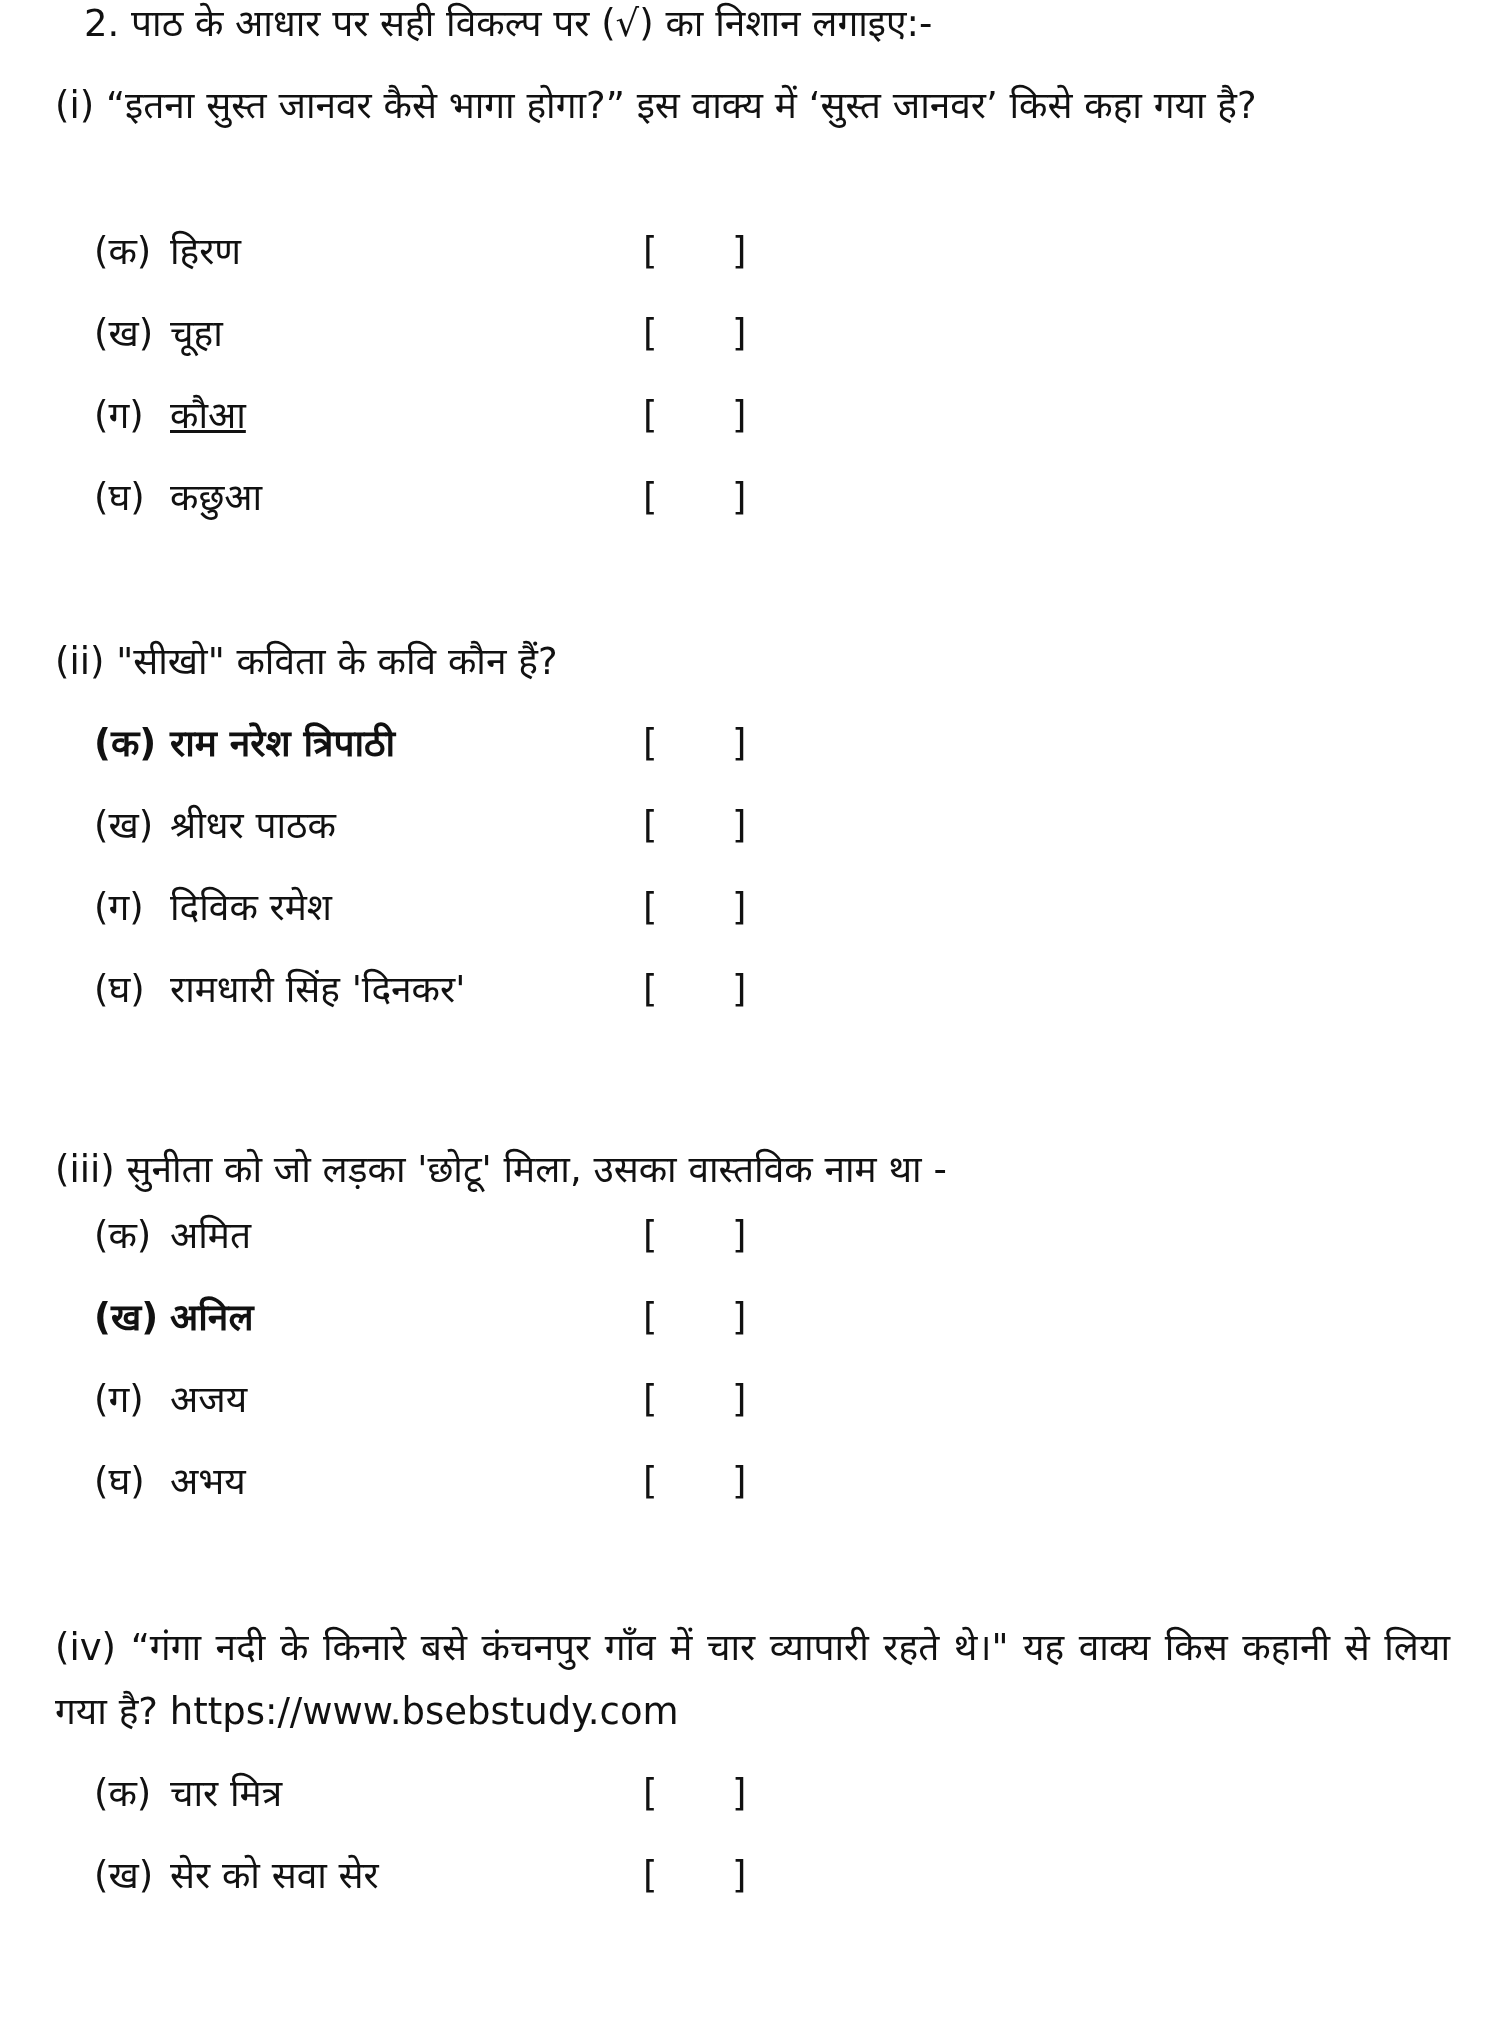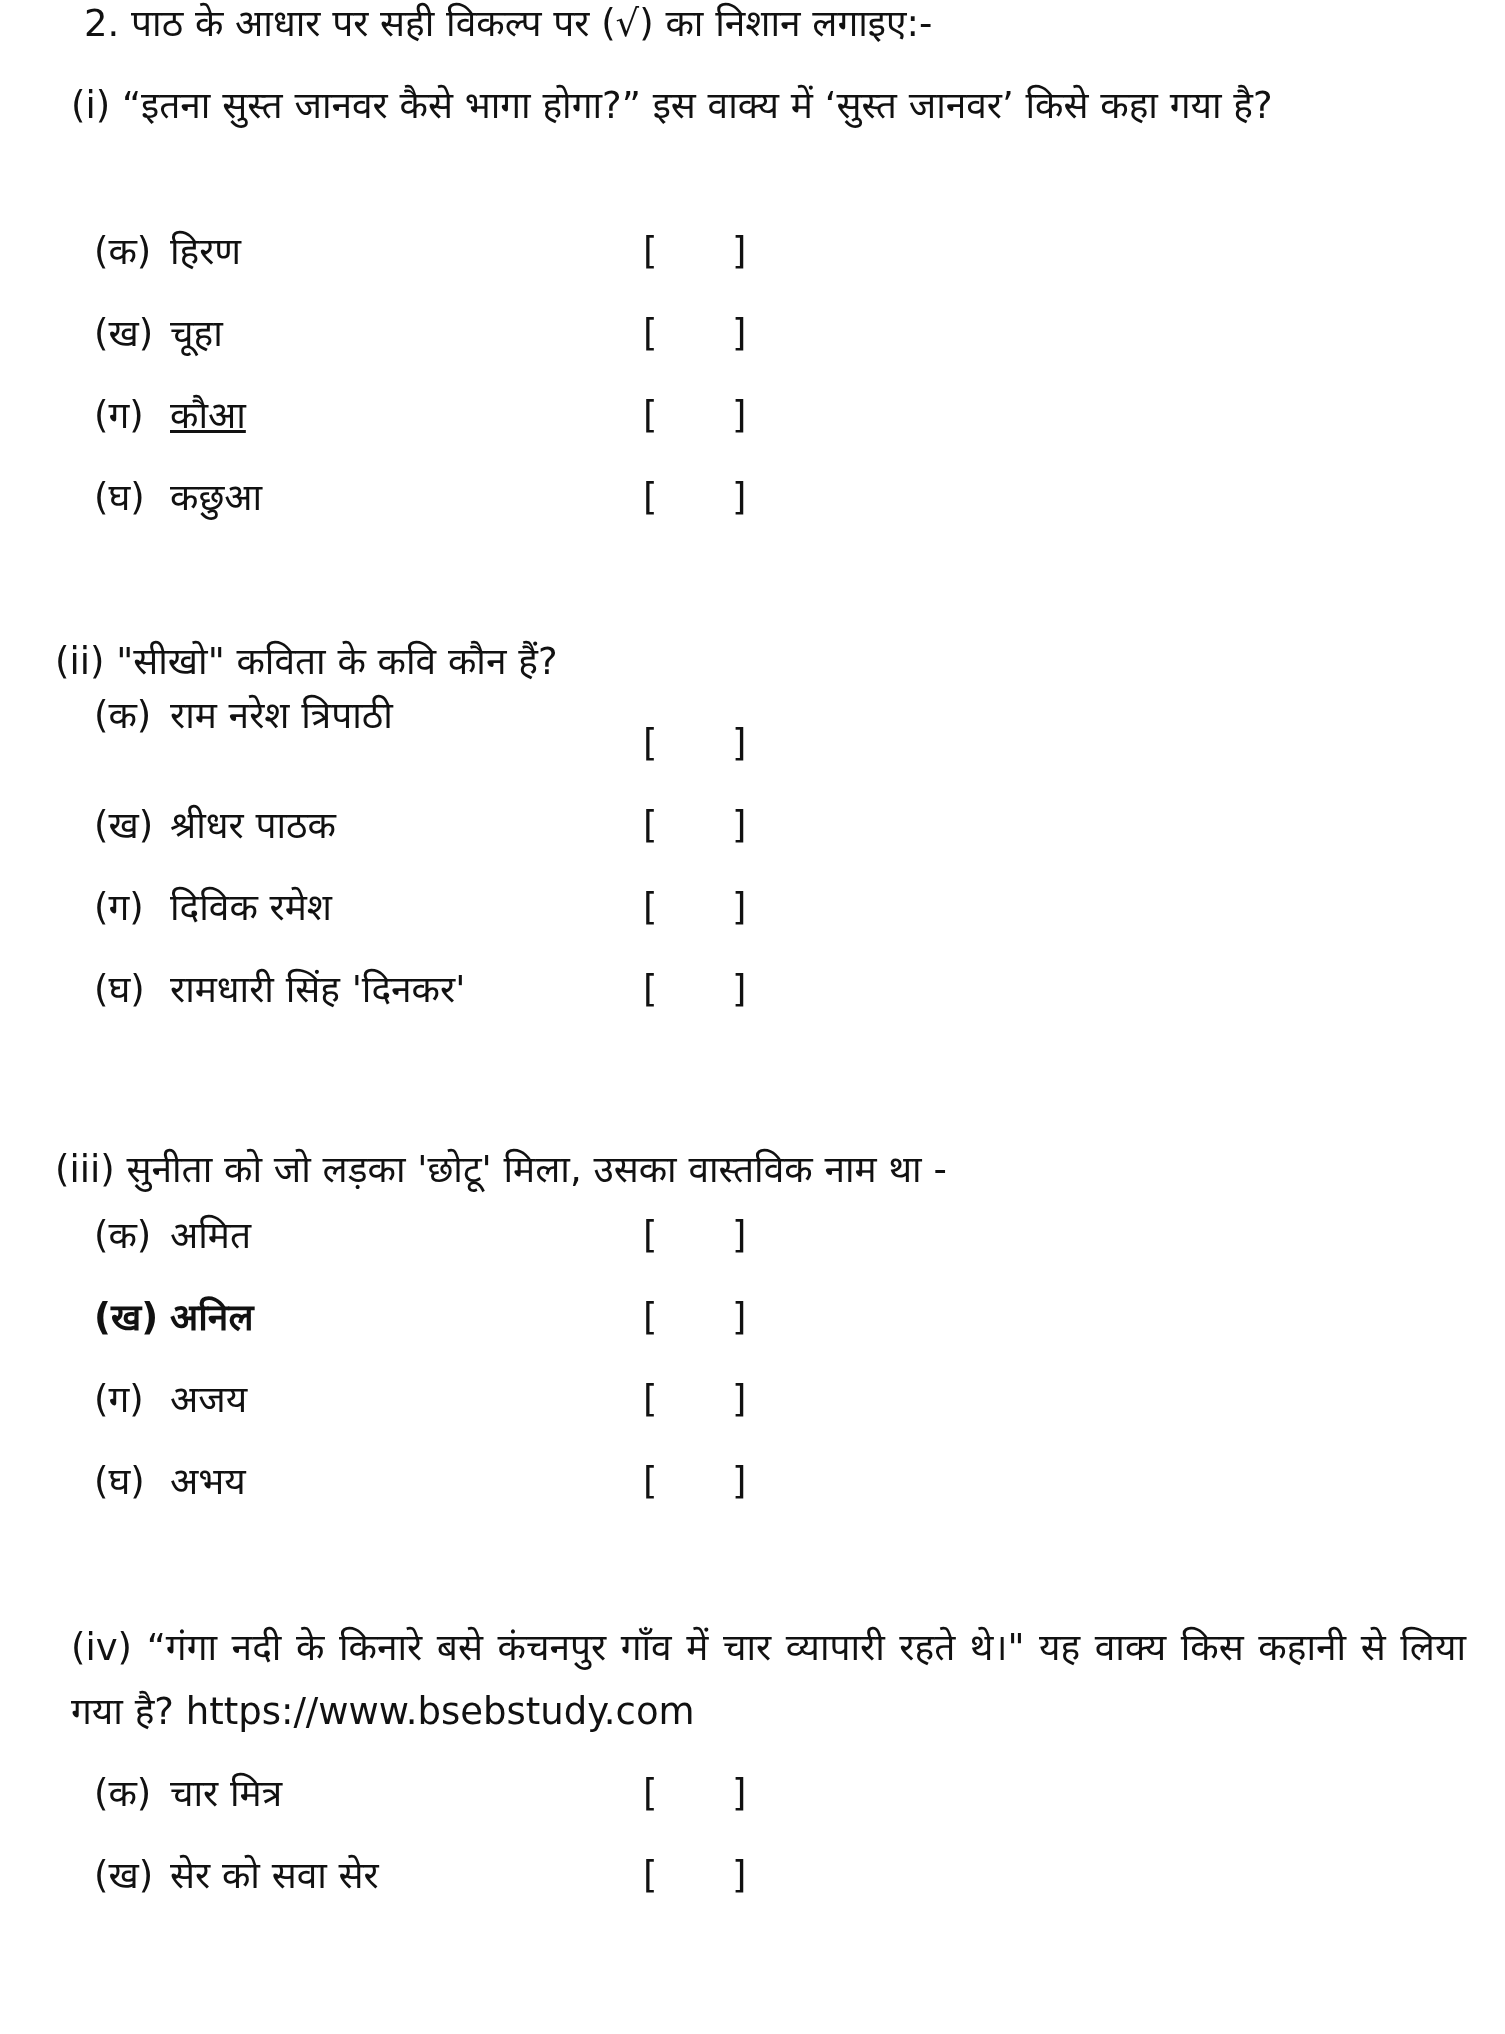--- a/index.html
+++ b/index.html
@@ -1,19 +1,19 @@
 <!DOCTYPE html>
 <html><head>
 <meta charset="utf-8">
 <style>
   html,body{margin:0;padding:0;background:#fff;}
   body{width:1505px;height:2034px;position:relative;overflow:hidden;
        font-family:"DejaVu Sans","Liberation Sans",sans-serif;color:#111;}
   .line{position:absolute;left:55px;font-size:37px;line-height:48px;white-space:nowrap;}
-  .wrap{white-space:normal;width:1395px;line-height:64px;text-align:justify;margin-left:16px;}
+  .wrap{white-space:normal;width:1395px;line-height:64px;text-align:justify;}
   .opt{position:absolute;left:55px;font-size:37px;line-height:48px;white-space:nowrap;margin-left:39px;}
   .opt .mark{display:inline-block;width:76px;}
   .br{position:absolute;font-size:37px;line-height:48px;}
 </style>
 </head>
 <body>
 
 <div>
   <div class="line" style="top:0px;margin-left:29px;">2. पाठ के आधार पर सही विकल्प पर (√) का निशान लगाइए:-</div>
 
@@ -28,21 +28,21 @@
 
   <div class="opt" style="top:392px;text-decoration:underline;"><span class="mark">(ग)</span><span>कौआ</span></div>
   <span class="br" style="top:392px;left:643px;">[</span>
   <span class="br" style="top:392px;left:732px;">]</span>
 
   <div class="opt" style="top:474px;"><span class="mark">(घ)</span><span>कछुआ</span></div>
   <span class="br" style="top:474px;left:643px;">[</span>
   <span class="br" style="top:474px;left:732px;">]</span>
 
   <div class="line" style="top:638px;">(ii) "सीखो" कविता के कवि कौन हैं?</div>
-  <div class="opt" style="top:692px;"><span class="mark">(क)</span><span>राम नरेश त्रिपाठी</span></div>
+  <div class="opt" style="top:720px;font-weight:bold;"><span class="mark">(क)</span><span>राम नरेश त्रिपाठी</span></div>
   <span class="br" style="top:720px;left:643px;">[</span>
   <span class="br" style="top:720px;left:732px;">]</span>
 
   <div class="opt" style="top:802px;"><span class="mark">(ख)</span><span>श्रीधर पाठक</span></div>
   <span class="br" style="top:802px;left:643px;">[</span>
   <span class="br" style="top:802px;left:732px;">]</span>
 
   <div class="opt" style="top:884px;"><span class="mark">(ग)</span><span>दिविक रमेश</span></div>
   <span class="br" style="top:884px;left:643px;">[</span>
   <span class="br" style="top:884px;left:732px;">]</span>

